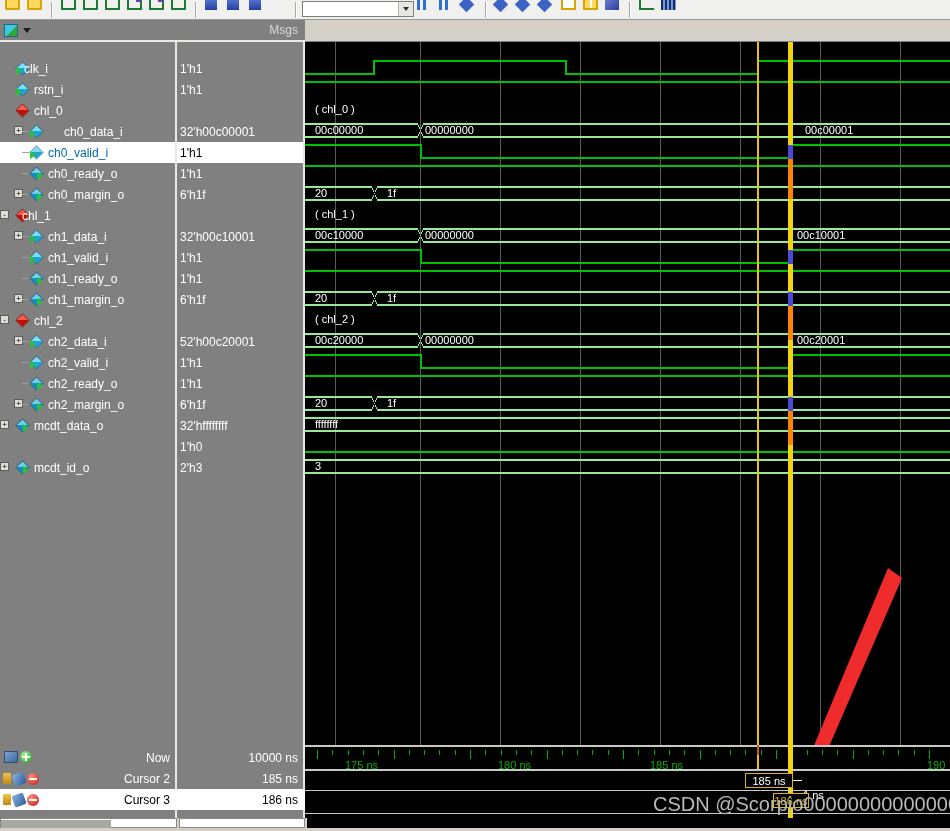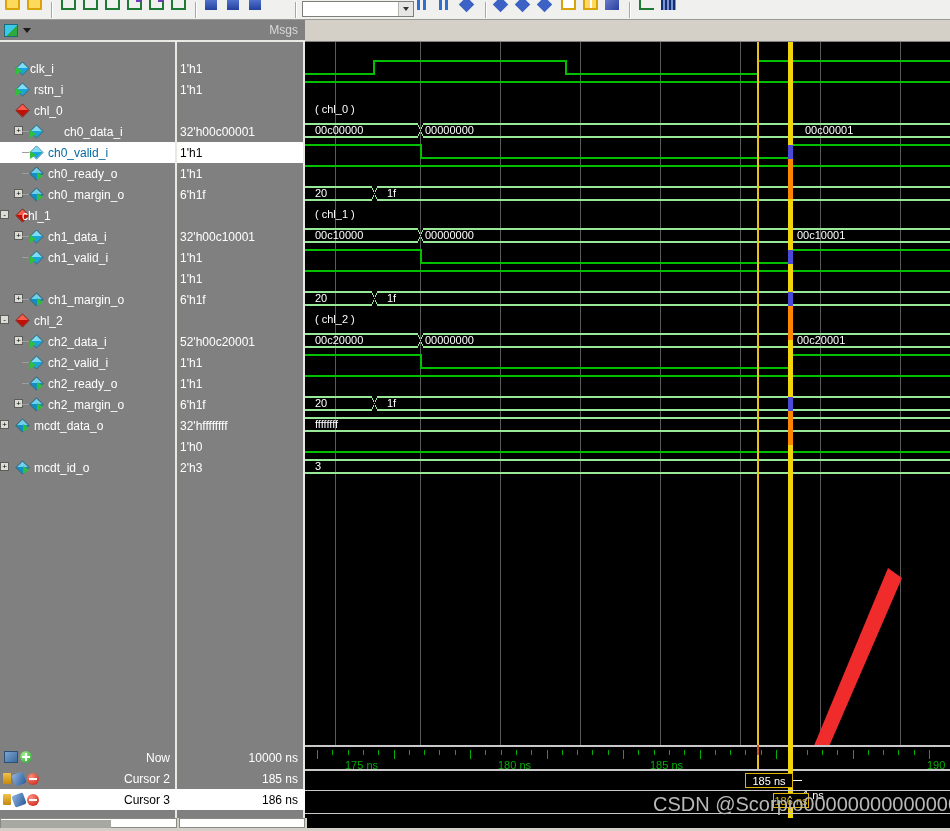--- a/index.html
+++ b/index.html
@@ -318,21 +318,21 @@
     <span>Msgs</span>
   </div>
   <div class="hdr hdr-wave"></div>
 
   <div class="names-panel" id="names">
       <div class="row" style="top: 16px;">
         <span class="sig-ic" style="left: 15px; top: 4px;">
           <span class="d-in" style="position: absolute; left: 1px; top: 0px;"></span>
           <span class="arr-g"></span>
         </span>
-        <span class="row-label" style="position: absolute; left: 30px;">clk_i</span>
+        <span class="row-label" style="position: absolute; left: 24px;">clk_i</span>
       </div>
       <div class="row" style="top: 37px;">
         <span class="sig-ic" style="left: 15px; top: 4px;">
           <span class="d-in" style="position: absolute; left: 1px; top: 0px;"></span>
           <span class="arr-g"></span>
         </span>
         <span class="row-label" style="position: absolute; left: 34px;">rstn_i</span>
       </div>
       <div class="row" style="top: 58px;">
         <span class="sig-ic" style="left: 15px; top: 4px;">
@@ -390,20 +390,28 @@
         </span>
         <span class="row-label" style="position: absolute; left: 48px;">ch1_data_i</span>
       </div>
       <div class="row" style="top: 205px;">
         <span class="tline" style="left: 22px; top: 10px; width: 7px; height: 1px;"></span>
         <span class="sig-ic" style="left: 29px; top: 4px;">
           <span class="d-in" style="position: absolute; left: 1px; top: 0px;"></span>
           <span class="arr-g"></span>
         </span>
         <span class="row-label" style="position: absolute; left: 48px;">ch1_valid_i</span>
+      </div>
+      <div class="row" style="top: 226px;">
+        <span class="tline" style="left: 22px; top: 10px; width: 7px; height: 1px;"></span>
+        <span class="sig-ic" style="left: 29px; top: 4px;">
+          <span class="d-out" style="position: absolute; left: 1px; top: 0px;"></span>
+          <span class="arr-g r"></span>
+        </span>
+        <span class="row-label" style="position: absolute; left: 48px;">ch1_ready_o</span>
       </div>
       <div class="row" style="top: 247px;">
         <span class="expander" style="left: 14px; top: 5px;">+</span>
         <span class="tline" style="left: 22px; top: 10px; width: 7px; height: 1px;"></span>
         <span class="sig-ic" style="left: 29px; top: 4px;">
           <span class="d-out" style="position: absolute; left: 1px; top: 0px;"></span>
           <span class="arr-g r"></span>
         </span>
         <span class="row-label" style="position: absolute; left: 48px;">ch1_margin_o</span>
       </div>

